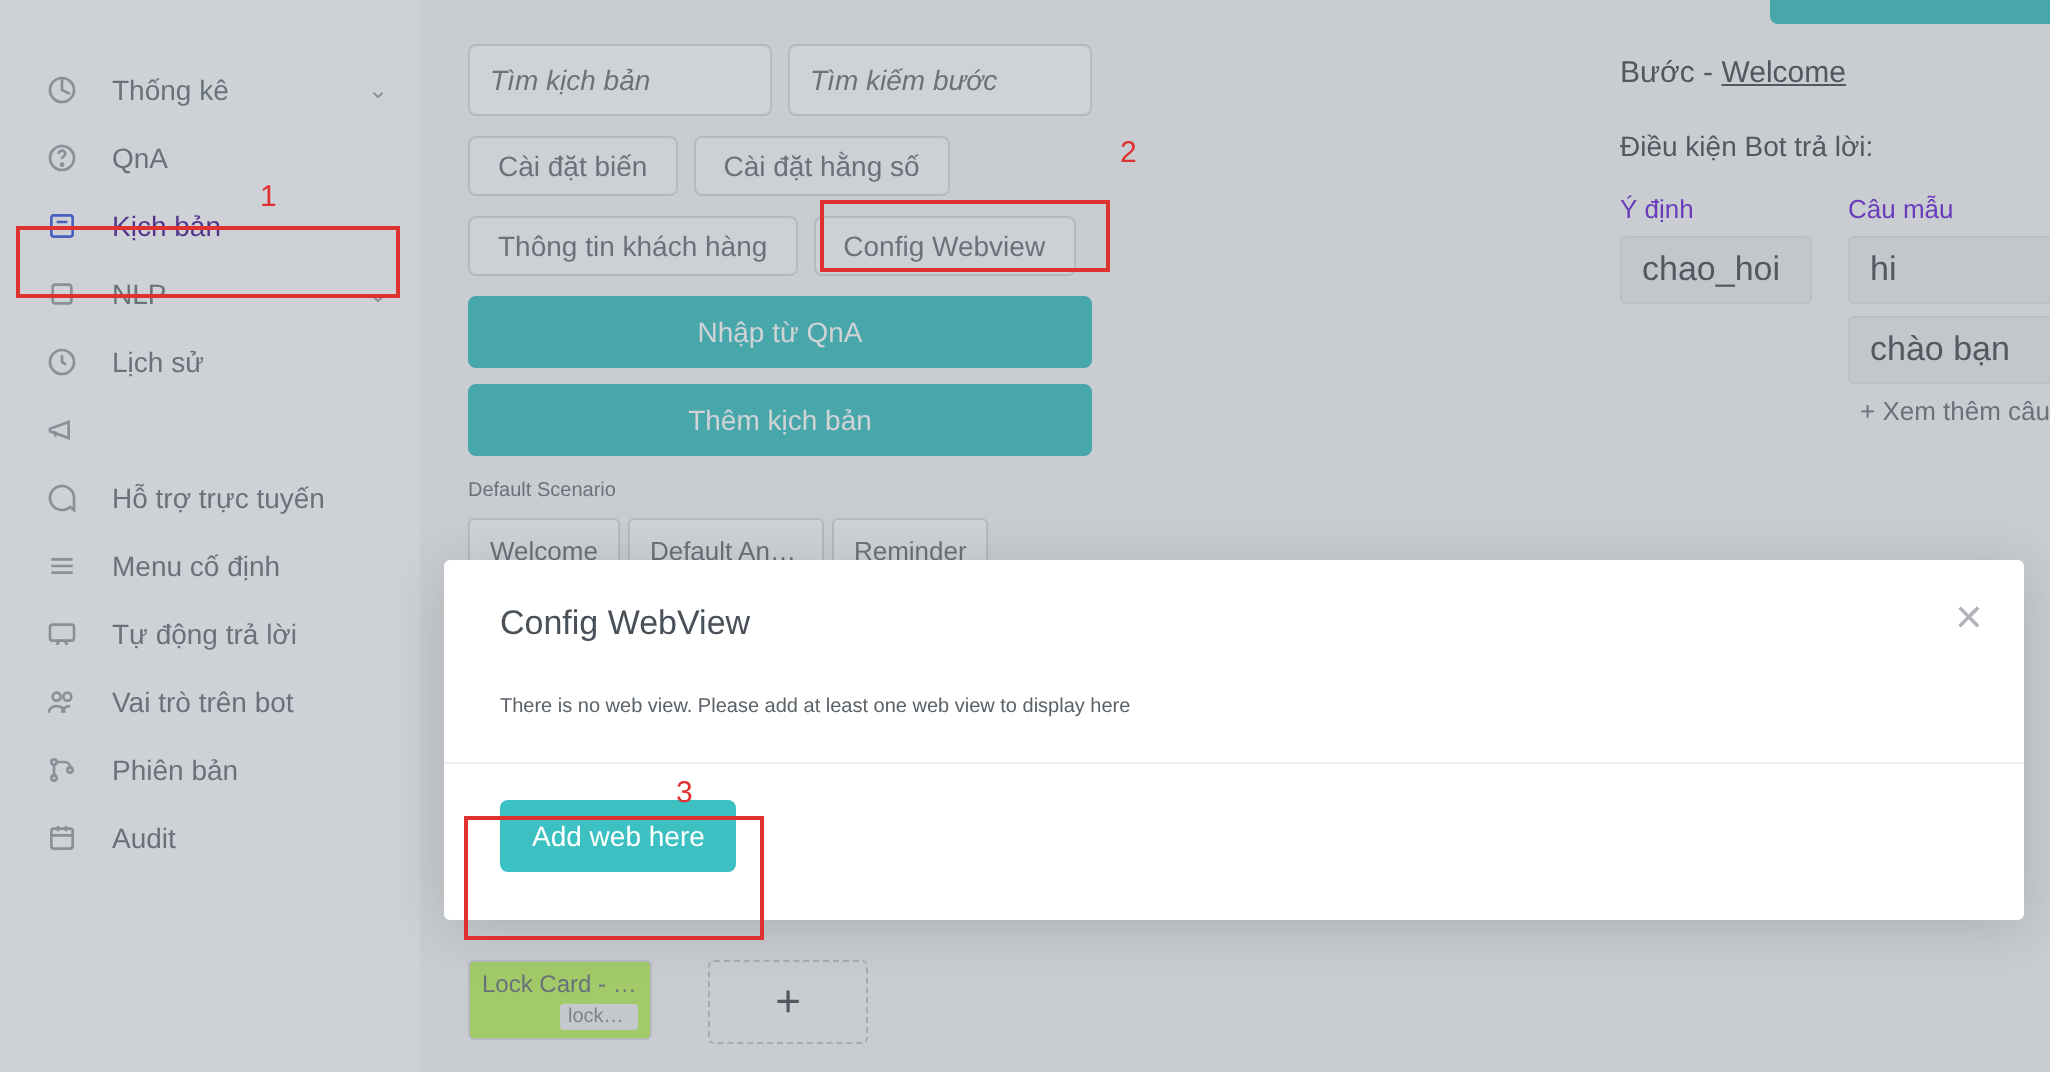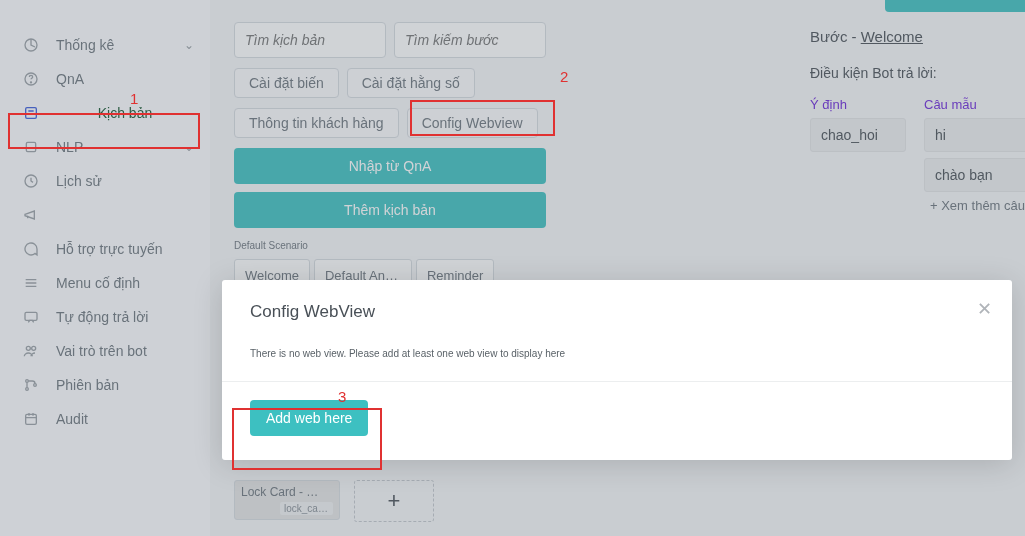--- a/index.html
+++ b/index.html
@@ -22,21 +22,21 @@
     padding-top: 28px;
   }
   .sidebar-item {
     display: flex;
     align-items: center;
     padding: 9px 16px 9px 22px;
     color: #6c757d;
     cursor: pointer;
     position: relative;
   }
-  .sidebar-item.active { color: #14532d; text-align: center; }
+  .sidebar-item.active { color: #4c1d95; }
   .sidebar-item .icon {
     width: 18px;
     display: inline-flex;
     align-items: center;
     justify-content: center;
     margin-right: 16px;
     color: #9aa0a6;
   }
   .sidebar-item.active .icon { color: #3b5bdb; }
   .sidebar-item .label { flex: 1; }
@@ -129,37 +129,37 @@
   .cond-col1 { width: 96px; }
   .cond-col2 { flex: 1; }
   .col-label { font-size: 13px; color: #6d28d9; margin-bottom: 6px; display: block; }
   .gray-input {
     width: 100%;
     height: 34px;
     background: #eceeef;
     border: 1px solid #e2e4e6;
     border-radius: 3px;
     padding: 0 10px;
-    font-size: 14px;
+    font-size: 17px;
     color: #495057;
     margin-bottom: 6px;
   }
   .add-more {
     font-size: 13px;
     color: #6c757d;
     cursor: pointer;
     padding-left: 6px;
   }
   .lock-card {
     position: absolute;
     left: 24px;
     top: 480px;
-    width: 106px;
+    width: 92px;
     border: 1px solid #d6dbe0;
-    background: #e5e5e5;
+    background: #bef264;
     border-radius: 3px;
     padding: 4px 6px;
     font-size: 12px;
     color: #6c757d;
   }
   .lock-card .sub {
     display: block;
     background: #f0f1f2;
     border-radius: 2px;
     padding: 1px 4px;

